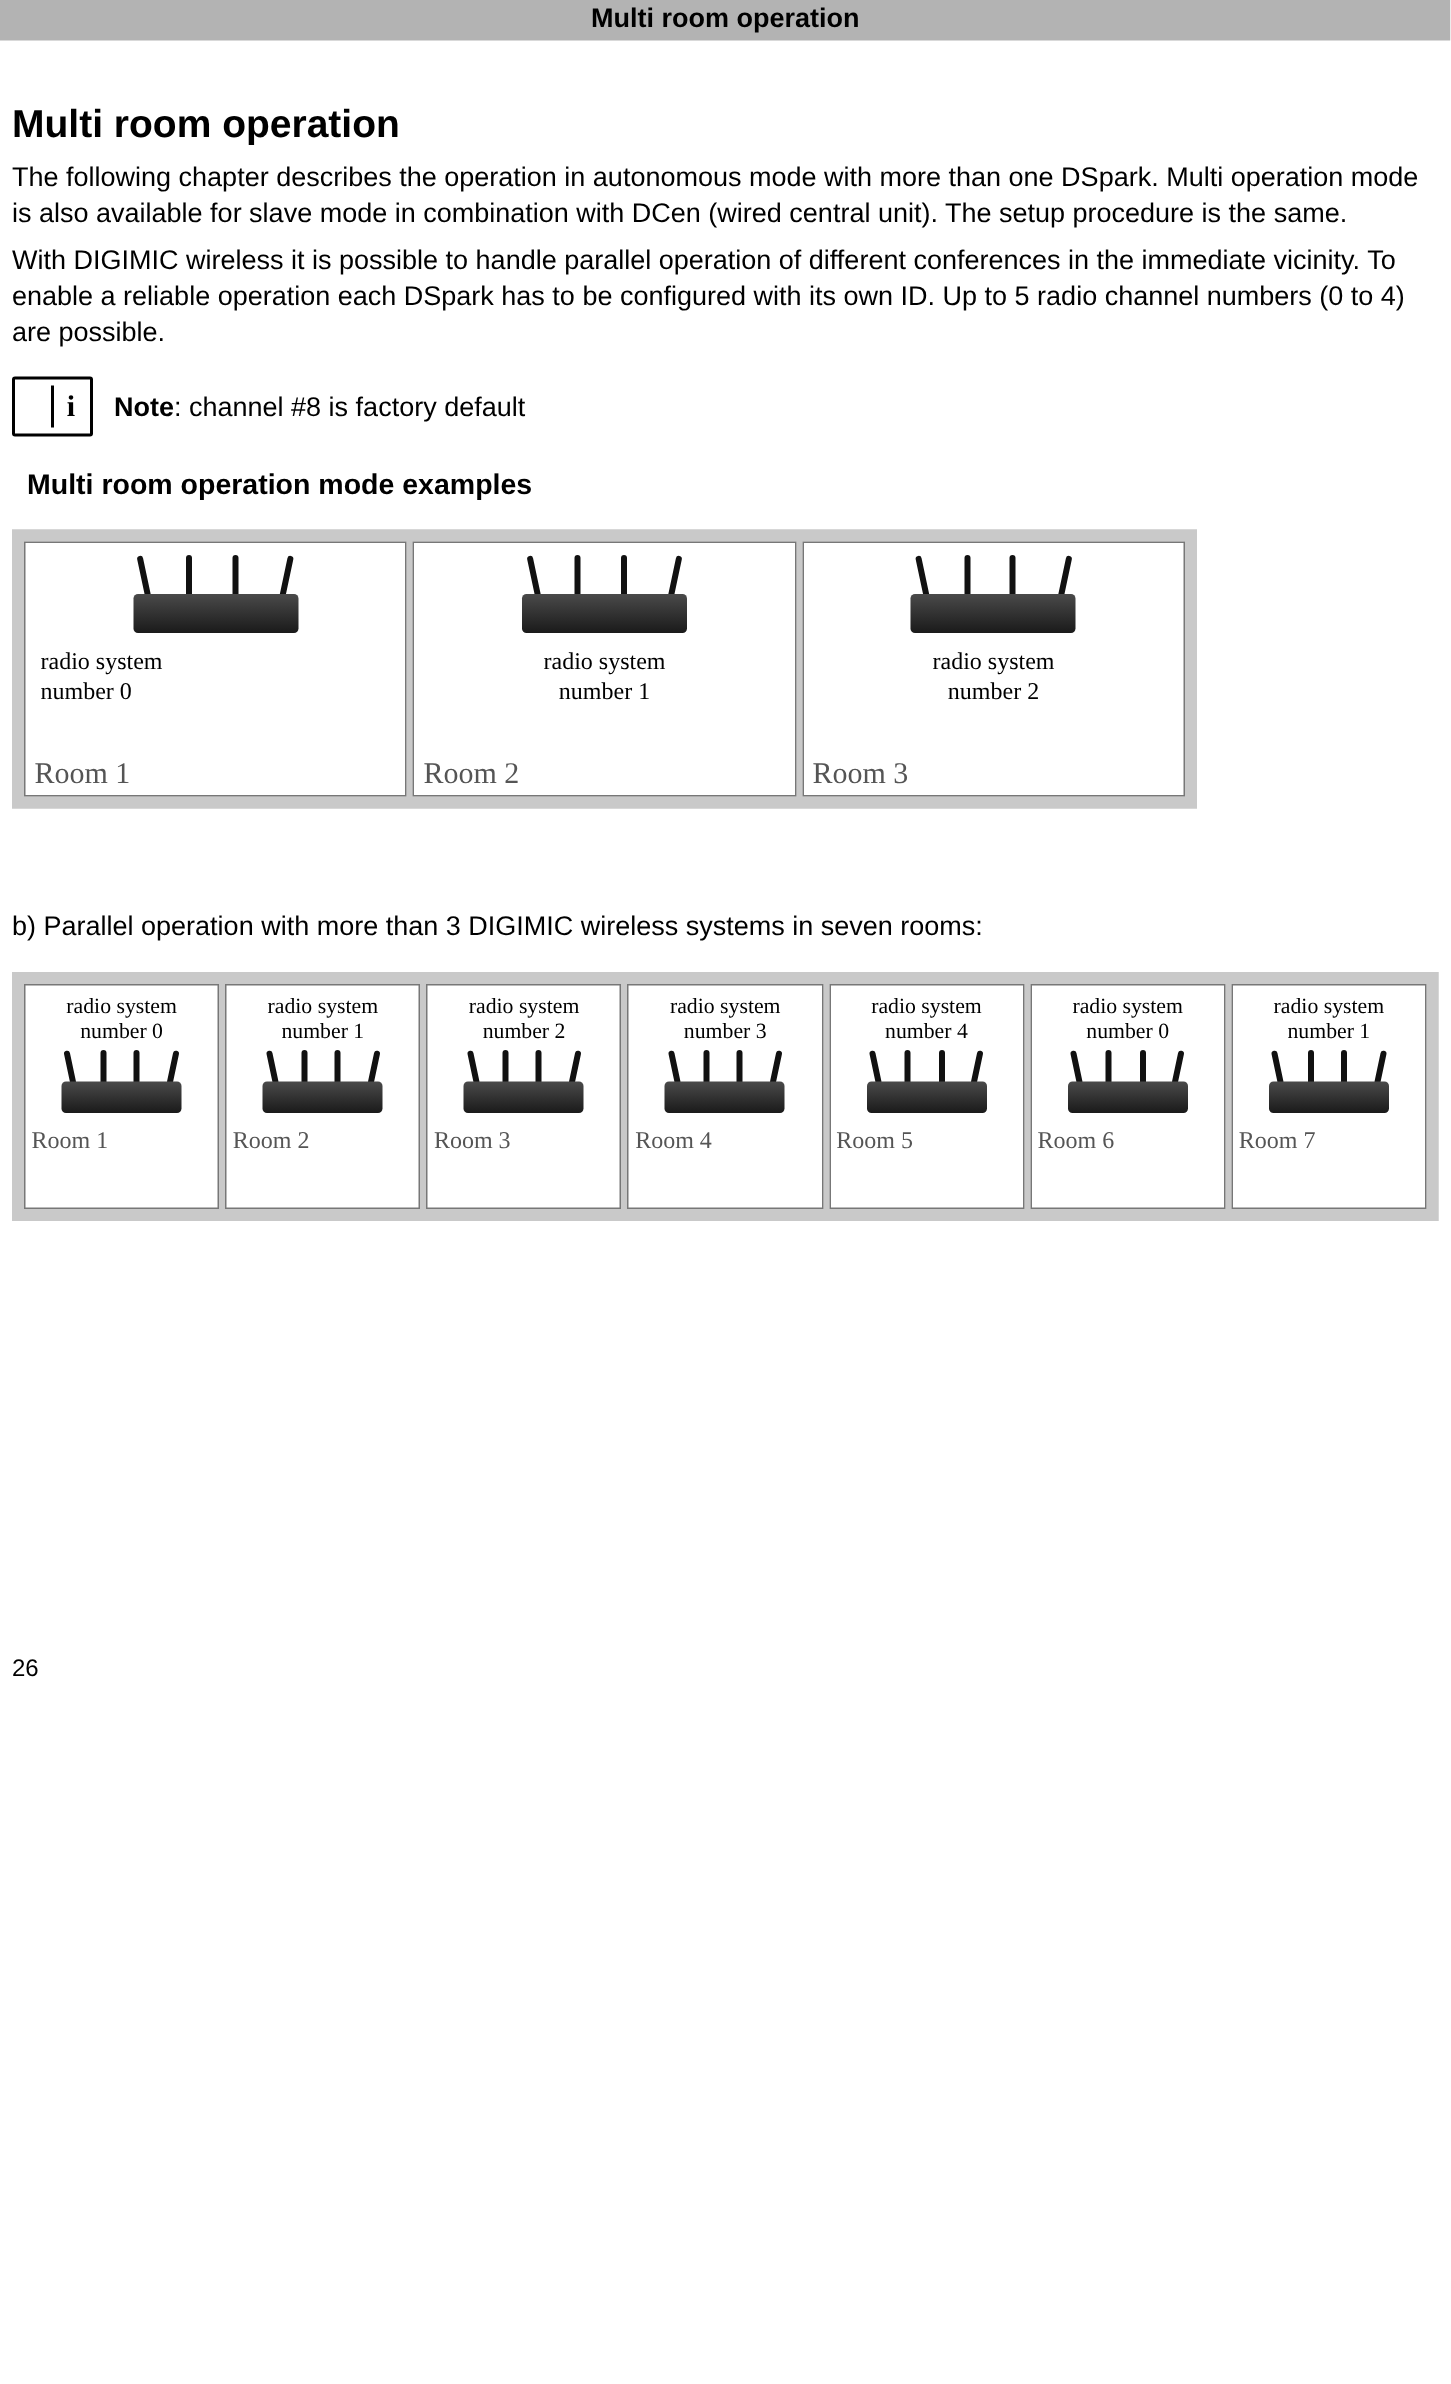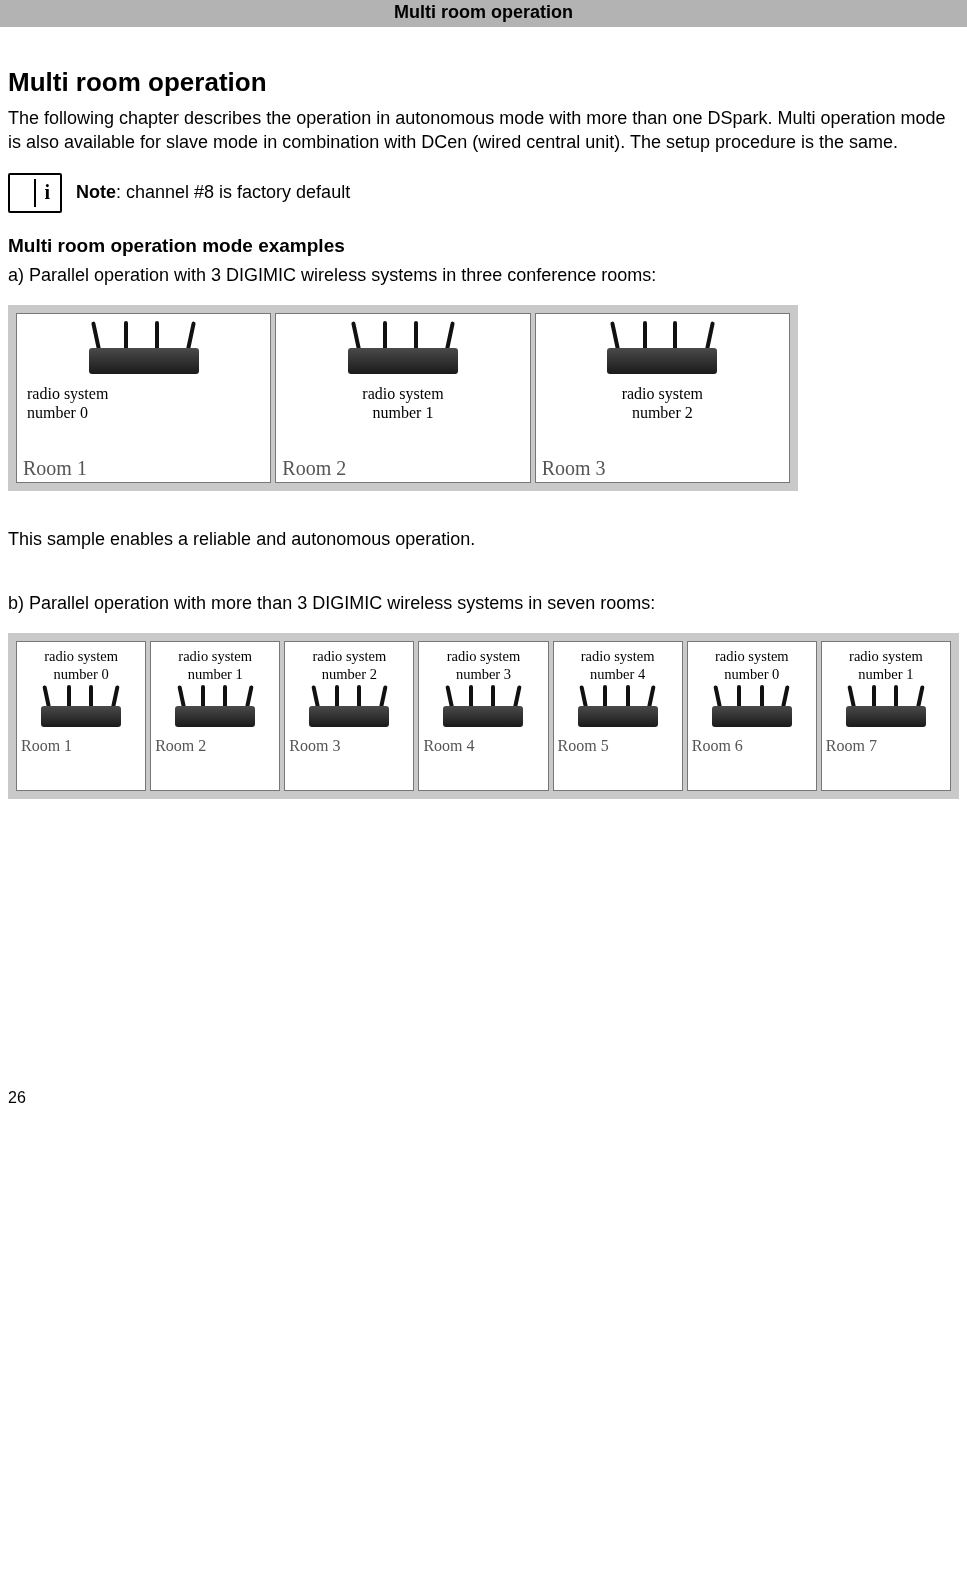--- a/index.html
+++ b/index.html
@@ -49,21 +49,21 @@
     position: absolute;
     left: 50%; top: 4px; bottom: 4px;
     width: 2px; background: #000;
     transform: translateX(-1px);
   }
   .note-icon span.ni-l { position:absolute; left:10px; }
   .note-icon span.ni-r { position:absolute; right:10px; }
   .subheading {
     font-weight: bold;
     font-size: 19px;
-    margin: 22px 0 4px 0;
+    margin: 22px 0 4px 10px;
   }
 
   
   .diagram-wrap {
     border: 4px solid #c9c9c9;
     margin: 18px 0 0 0;
     display: flex;
     gap: 4px;
     padding: 4px;
     background: #c9c9c9;
@@ -130,33 +130,33 @@
 
 <div class="page-header">
   <span>Multi room operation</span>
 </div>
 
 <div class="content">
 
   <h1 class="section-title">Multi room operation</h1>
 
   <p class="body">The following chapter describes the operation in autonomous mode with more than one DSpark. Multi operation mode is also available for slave mode in combination with DCen (wired central unit). The setup procedure is the same.</p>
+  <p class="body">With DIGIMIC wireless it is possible to handle parallel operation of different conferences in the immediate vicinity. To enable a reliable operation each DSpark has to be configured with its own ID. Up to 5 radio channel numbers (0 to 4) are possible.</p>
 
   <div class="note-row">
     <div class="note-icon">
       <span class="ni-l"> </span>
         <span class="ni-r">i</span>
     </div>
     <div>
       <b>Note</b><span>: channel #8 is factory default</span>
     </div>
   </div>
 
   <div class="subheading">Multi room operation mode examples</div>
-  <p class="body">a) Parallel operation with 3 DIGIMIC wireless systems in three conference rooms:</p>
 
   <div class="diagram-wrap" style="max-width:790px;">
     <div class="room-cell cellA">
       <div class="device">
         <div class="antenna a1"></div>
           <div class="antenna a2"></div>
           <div class="antenna a3"></div>
           <div class="antenna a4"></div>
         <div class="device-body"></div>
       </div>
@@ -190,21 +190,20 @@
       </div>
       <div class="rs-label center">
         <span>radio system</span><br>
         <span>number 2</span>
       </div>
       <div class="room-name">Room 3</div>
     </div>
   </div>
 
   <div class="spacer"></div>
-  <p class="body">This sample enables a reliable and autonomous operation.</p>
 
   <div class="spacer"></div>
   <p class="body">b) Parallel operation with more than 3 DIGIMIC wireless systems in seven rooms:</p>
 
   <div class="diagram-wrap">
 
     <div class="room-cell small cellB">
       <div class="rs-label center">
         <span>radio system</span><br>
         <span>number 0</span>

